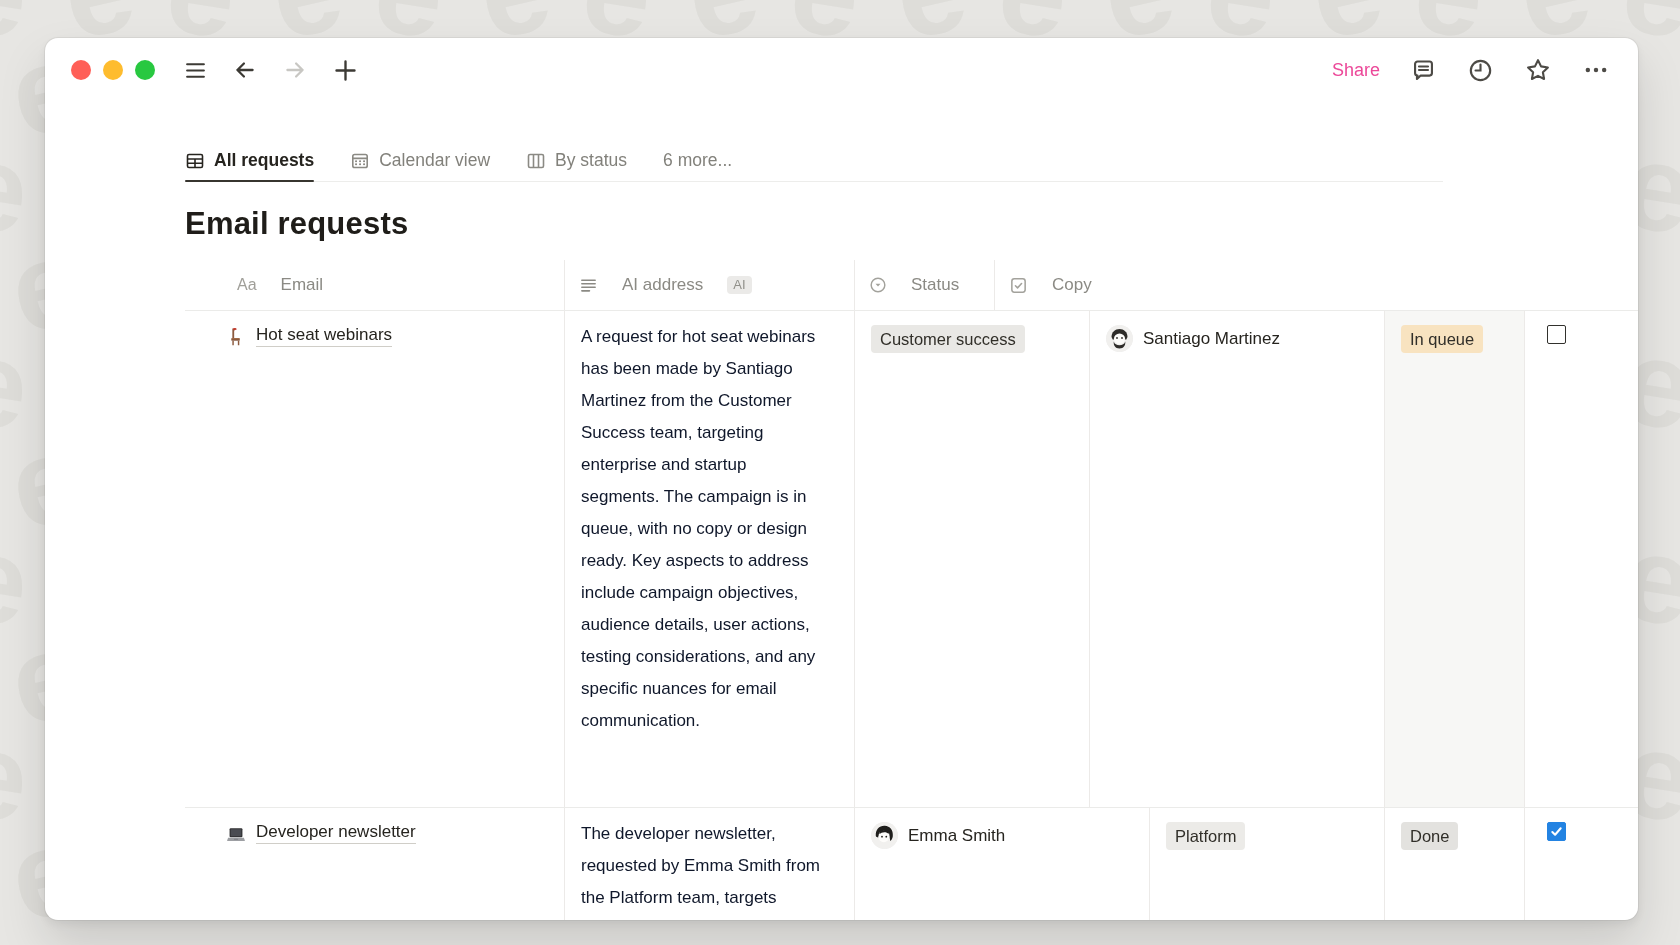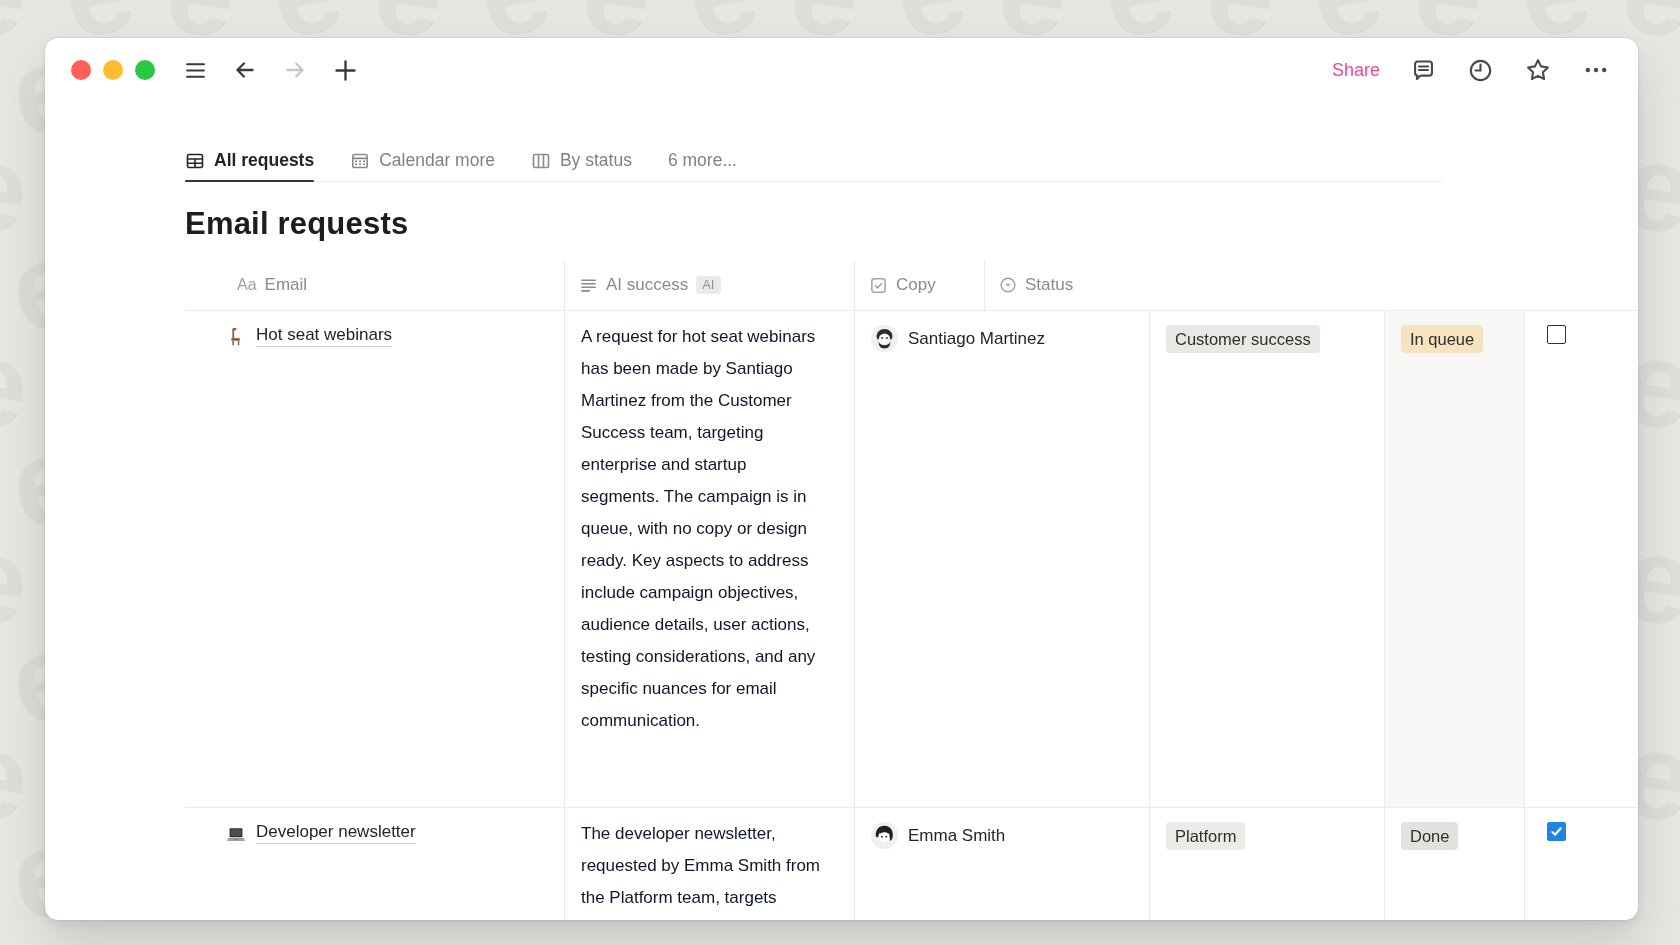--- a/index.html
+++ b/index.html
@@ -48,21 +48,21 @@
     font-size:17.5px; color:#82817b; font-weight:500; cursor:default; }
   .tab.active { color:#26241f; font-weight:600; }
   .tab.active::after { content:""; position:absolute; left:0; right:0; bottom:-1px; height:2.5px; background:#37352f; border-radius:2px; }
 
   
   .page-title { margin:24px 0 0 140px; font-size:31px; font-weight:700; letter-spacing:.2px; color:#1f1d19; }
 
   
   .table { position:relative; margin:18px 0 0 140px; width:1470px; font-size:17px; }
   .thead { display:flex; align-items:center; height:50px; color:#8b8a84; }
-  .th { display:flex; align-items:center; gap:8px; height:100%; padding:0 14px; border-right:1px solid #eceae8; }
+  .th { display:flex; align-items:center; gap:24px; height:100%; padding:0 14px; border-right:1px solid #eceae8; }
   .th:last-child { border-right:none; }
   .trow { display:flex; align-items:stretch; border-top:1px solid #ebebe9; }
   .td { padding:14px 16px 0 16px; border-right:1px solid #eceae8; }
   .td:last-child { border-right:none; }
 
   .col-email  { width:380px; }
   .col-ai     { width:290px; }
   .col-req    { width:295px; }
   .col-team   { width:235px; }
   .col-status { width:140px; }
@@ -363,21 +363,21 @@
       <span>All requests</span>
     </div>
     <div class="tab">
       <span>
         <svg width="20" height="20" viewBox="0 0 20 20" fill="none" stroke="#8b8a84" stroke-width="1.6">
           <rect x="2.8" y="3.5" width="14.4" height="13" rx="1.8"></rect>
             <path d="M2.8 7.4h14.4"></path>
           <path d="M6 10.3h.1M10 10.3h.1M14 10.3h.1M6 13.3h.1M10 13.3h.1M14 13.3h.1" stroke-linecap="round" stroke-width="2"></path>
         </svg>
       </span>
-      <span>Calendar more</span>
+      <span>Calendar view</span>
     </div>
     <div class="tab">
       <span>
         <svg width="20" height="20" viewBox="0 0 20 20" fill="none" stroke="#8b8a84" stroke-width="1.6">
           <rect x="2.5" y="3.5" width="15" height="13" rx="1.5"></rect>
             <path d="M7.5 3.5v13M12.5 3.5v13"></path>
         </svg>
       </span>
       <span>By status</span>
     </div>
@@ -394,40 +394,40 @@
       <div class="th col-email">
         <span class="aa-glyph">Aa</span>
         <span>Email</span>
       </div>
       <div class="th col-ai">
         <span>
           <svg width="19" height="19" viewBox="0 0 20 20" fill="none" stroke="#8b8a84" stroke-width="1.7" stroke-linecap="round">
             <path d="M3 4.5h14M3 8.2h14M3 11.9h14M3 15.6h8"></path>
           </svg>
         </span>
-        <span>AI success</span>
+        <span>AI address</span>
         <span class="ai-chip">AI</span>
+      </div>
+      <div class="th col-status">
+        <span>
+          <svg width="18" height="18" viewBox="0 0 20 20" fill="none" stroke="#a3a29c" stroke-width="1.6">
+            <circle cx="10" cy="10" r="7.6"></circle>
+              <path d="M7.2 8.7l2.8 3 2.8-3z" fill="#a3a29c" stroke="none"></path>
+          </svg>
+        </span>
+        <span>Status</span>
       </div>
       <div class="th col-copy">
         <span>
           <svg width="19" height="19" viewBox="0 0 20 20" fill="none" stroke="#a3a29c" stroke-width="1.6" stroke-linecap="round" stroke-linejoin="round">
             <rect x="3" y="3" width="14" height="14" rx="2.5"></rect>
               <path d="M6.8 10.2l2.2 2.3 4.2-4.6"></path>
           </svg>
         </span>
         <span>Copy</span>
-      </div>
-      <div class="th col-status">
-        <span>
-          <svg width="18" height="18" viewBox="0 0 20 20" fill="none" stroke="#a3a29c" stroke-width="1.6">
-            <circle cx="10" cy="10" r="7.6"></circle>
-              <path d="M7.2 8.7l2.8 3 2.8-3z" fill="#a3a29c" stroke="none"></path>
-          </svg>
-        </span>
-        <span>Status</span>
       </div>
     </div>
 
     <div class="trow" style="height:497px">
       <div class="td col-email">
         <div class="row-title">
           <span style="margin-top:1px">
             <svg width="22" height="22" viewBox="0 0 24 24">
               <path d="M8 3h2v12H8z" fill="#8d5b3f"></path>
               <path d="M8 3c2.5-1.6 4.5-.8 5 .6l-3 1.2C9.6 3.9 8.8 3.4 8 3z" fill="#c0392b"></path>
@@ -435,38 +435,38 @@
               <path d="M8 16h1.6v5H8zM14 16h1.6v5H14z" fill="#8d5b3f"></path>
               <path d="M7.2 13h8.6l.6 1.6H6.6z" fill="#a06a48"></path>
             </svg>
           </span>
           <span class="title-link">Hot seat webinars</span>
         </div>
       </div>
       <div class="td col-ai" style="padding-top:10px">
         <div class="summary-text">A request for hot seat webinars has been made by Santiago Martinez from the Customer Success team, targeting enterprise and startup segments. The campaign is in queue, with no copy or design ready. Key aspects to address include campaign objectives, audience details, user actions, testing considerations, and any specific nuances for email communication.</div>
       </div>
+      <div class="td col-team">
+        <span class="badge" style="background: rgb(233, 232, 229);">Customer success</span>
+      </div>
       <div class="td col-req">
         <div class="person">
           <span class="avatar">
             <svg width="27" height="27" viewBox="0 0 27 27">
               <circle cx="13.5" cy="13.5" r="13.5" fill="#f1f0ee"></circle>
               <path d="M5.5 12c0-5 3.6-8 8-8s8 3 8 8l-1.2 2.5H6.7z" fill="#2e2c29"></path>
               <ellipse cx="13.5" cy="13.8" rx="5.6" ry="5.2" fill="#fdfcfa"></ellipse>
               <path d="M7.8 16.5c.8 5 10.6 5 11.4 0 .6 3.5-1.3 7-5.7 7s-6.3-3.5-5.7-7z" fill="#2e2c29"></path>
               <circle cx="11" cy="13" r=".9" fill="#2e2c29"></circle>
                 <circle cx="16" cy="13" r=".9" fill="#2e2c29"></circle>
             </svg>
           </span>
           <span class="person-name">Santiago Martinez</span>
         </div>
       </div>
-      <div class="td col-team">
-        <span class="badge" style="background: rgb(233, 232, 229);">Customer success</span>
-      </div>
       <div class="td col-status status-tinted">
         <span class="badge" style="background: rgb(248, 227, 192);">In queue</span>
       </div>
       <div class="td col-copy">
         <div class="checkbox">
           
         </div>
       </div>
     </div>
 

